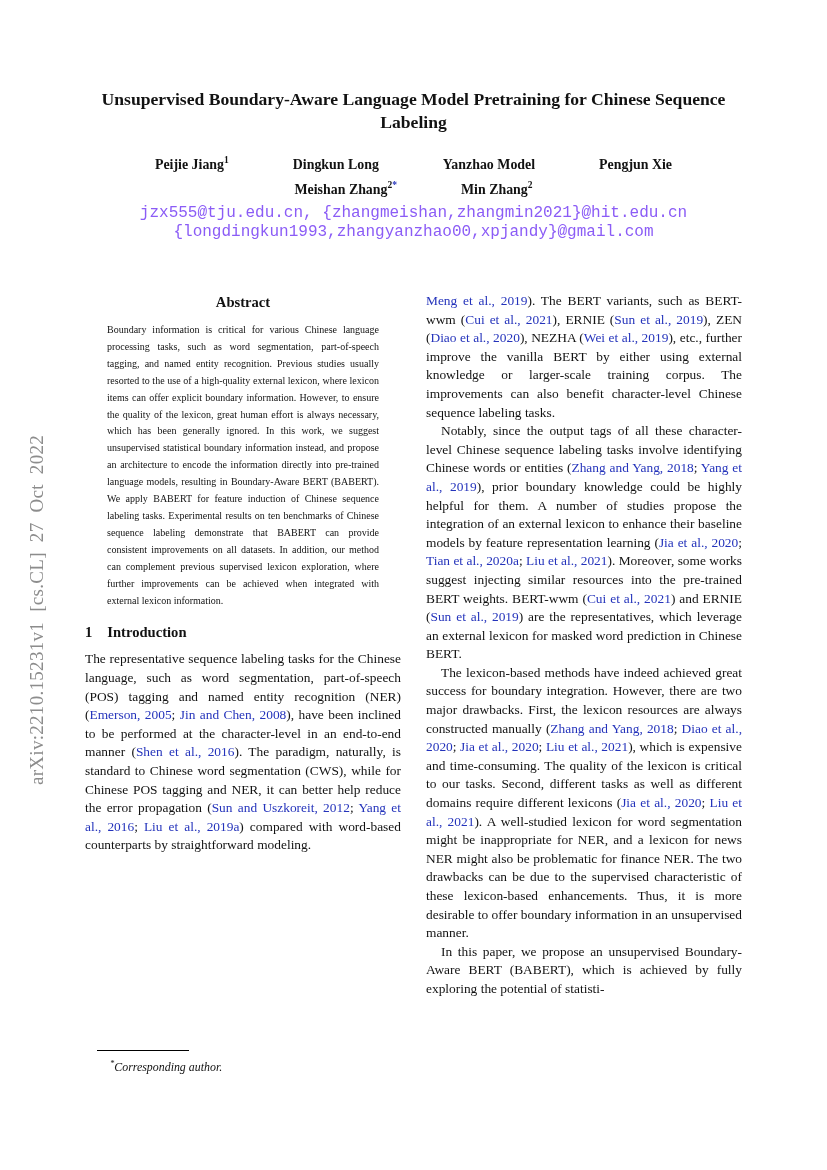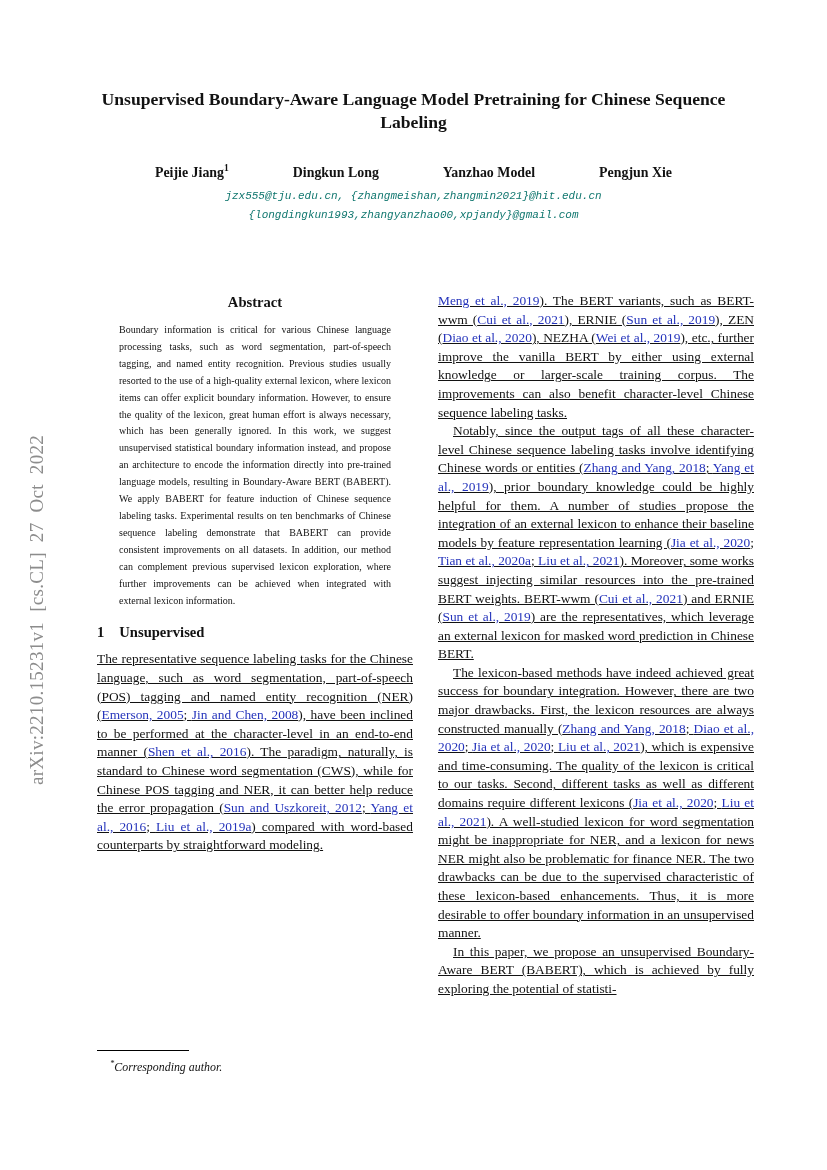--- a/index.html
+++ b/index.html
@@ -10,83 +10,83 @@
   
   .arxiv-strip{
     position:absolute;top:610px;left:37px;
     transform:translate(-50%,-50%) rotate(-90deg);
     white-space:nowrap;font-size:19px;color:var(--arxiv-gray,#8c8c8c);
     word-spacing:5px;letter-spacing:.3px;
   }
   
   .header{position:absolute;top:88px;left:0;width:100%;text-align:center;}
   .title{
-    font-size:17.6px;font-weight:bold;line-height:1.33;margin:0 auto 24px;
+    font-size:17.6px;font-weight:bold;line-height:1.33;margin:0 auto 16px;
     max-width:630px;
   }
   .authors-row{font-size:13.9px;font-weight:bold;line-height:20px;}
   .author{margin:0 32px;white-space:nowrap;}
   .author sup{font-size:9.5px;font-weight:bold;}
   .author sup .mark{color:var(--cite-color,#2433bb);}
   .affils{margin-top:4px;}
   .affil{font-size:13.7px;line-height:19px;}
   .affil sup{font-size:9.5px;}
-  .emails{margin-top:3px;font-family:"Liberation Mono",monospace;font-size:11px;line-height:19px;color:#0f766e;font-style:italic;}
+  .emails{margin-top:3px;font-family:"Liberation Mono",monospace;font-size:16px;line-height:19px;color:#8b5cf6;}
   
   .columns{
-    position:absolute;top:292px;left:97px;width:657px;height:876px;
+    position:absolute;top:292px;left:85px;width:657px;height:876px;
     display:flex;gap:25px;overflow:hidden;
   }
   .col{width:322px;}
   .abstract-heading{font-size:14.6px;font-weight:bold;text-align:center;margin:2px 0 11px;}
   .abs-text{
     font-size:10px;line-height:16.9px;text-align:justify;margin:0;padding:0 22px;
     hyphens:auto;
   }
   .sec-heading{font-size:14.6px;font-weight:bold;margin:15px 0 9px;}
   .sec-num{margin-right:15px;}
   .para{
     font-size:13.4px;line-height:18.6px;text-align:justify;margin:0;
     hyphens:auto;
-    text-decoration:underline;
   }
   .para.indent{text-indent:15px;}
   .cite{color:var(--cite-color,#2433bb);cursor:pointer;}
   
   .footnote{position:absolute;left:97px;top:1050px;width:322px;font-style:italic;}
   .footnote-rule{width:92px;border-top:1px solid #000;margin-bottom:5px;}
   .footnote p{margin:0;font-size:11.9px;line-height:15px;text-indent:13px;}
   .footnote sup{font-size:8.5px;}
 </style>
 </head>
 <body>
 
 <div class="page">
 
   <div class="arxiv-strip">arXiv:2210.15231v1 [cs.CL] 27 Oct 2022</div>
 
   <div class="header">
     <h1 class="title">Unsupervised Boundary-Aware Language Model Pretraining for Chinese Sequence Labeling</h1>
     <div class="authors-row" id="authors-row1"><span class="author"><span>Peijie Jiang</span><sup><span>1</span></sup></span><span class="author"><span>Dingkun Long</span></span><span class="author"><span>Yanzhao Model</span></span><span class="author"><span>Pengjun Xie</span></span></div>
+    <div class="authors-row" id="authors-row2"><span class="author"><span>Meishan Zhang</span><sup><span>2</span><span class="mark">*</span></sup></span><span class="author"><span>Min Zhang</span><sup><span>2</span></sup></span></div>
     <div class="affils" id="affiliations">
       </div>
     <div class="emails" id="emails">
         <div class="email">jzx555@tju.edu.cn, {zhangmeishan,zhangmin2021}@hit.edu.cn</div>
         <div class="email">{longdingkun1993,zhangyanzhao00,xpjandy}@gmail.com</div>
       </div>
   </div>
 
   <div class="columns">
     <div class="col">
       <section class="abstract">
         <h2 class="abstract-heading">Abstract</h2>
         <p class="abs-text">Boundary information is critical for various Chinese language processing tasks, such as word segmentation, part-of-speech tagging, and named entity recognition. Previous studies usually resorted to the use of a high-quality external lexicon, where lexicon items can offer explicit boundary information. However, to ensure the quality of the lexicon, great human effort is always necessary, which has been generally ignored. In this work, we suggest unsupervised statistical boundary information instead, and propose an architecture to encode the information directly into pre-trained language models, resulting in Boundary-Aware BERT (BABERT). We apply BABERT for feature induction of Chinese sequence labeling tasks. Experimental results on ten benchmarks of Chinese sequence labeling demonstrate that BABERT can provide consistent improvements on all datasets. In addition, our method can complement previous supervised lexicon exploration, where further improvements can be achieved when integrated with external lexicon information.</p>
       </section>
       <h3 class="sec-heading">
-        <span class="sec-num">1</span><span>Unsupervised</span>
+        <span class="sec-num">1</span><span>Introduction</span>
       </h3>
       <div id="left-paras">
           <p class="para"><span>The representative sequence labeling tasks for the Chinese language, such as word segmentation, part-of-speech (POS) tagging and named entity recognition (NER) (</span><span class="cite">Emerson, 2005</span><span>; </span><span class="cite">Jin and Chen, 2008</span><span>), have been inclined to be performed at the character-level in an end-to-end manner (</span><span class="cite">Shen et al., 2016</span><span>). The paradigm, naturally, is standard to Chinese word segmentation (CWS), while for Chinese POS tagging and NER, it can better help reduce the error propagation (</span><span class="cite">Sun and Uszkoreit, 2012</span><span>; </span><span class="cite">Yang et al., 2016</span><span>; </span><span class="cite">Liu et al., 2019a</span><span>) compared with word-based counterparts by straightforward modeling.</span></p>
         </div>
     </div>
     <div class="col">
       <div id="right-paras">
           <p class="para"><span class="cite">Meng et al., 2019</span><span>). The BERT variants, such as BERT-wwm (</span><span class="cite">Cui et al., 2021</span><span>), ERNIE (</span><span class="cite">Sun et al., 2019</span><span>), ZEN (</span><span class="cite">Diao et al., 2020</span><span>), NEZHA (</span><span class="cite">Wei et al., 2019</span><span>), etc., further improve the vanilla BERT by either using external knowledge or larger-scale training corpus. The improvements can also benefit character-level Chinese sequence labeling tasks.</span></p>
           <p class="para indent"><span>Notably, since the output tags of all these character-level Chinese sequence labeling tasks involve identifying Chinese words or entities (</span><span class="cite">Zhang and Yang, 2018</span><span>; </span><span class="cite">Yang et al., 2019</span><span>), prior boundary knowledge could be highly helpful for them. A number of studies propose the integration of an external lexicon to enhance their baseline models by feature representation learning (</span><span class="cite">Jia et al., 2020</span><span>; </span><span class="cite">Tian et al., 2020a</span><span>; </span><span class="cite">Liu et al., 2021</span><span>). Moreover, some works suggest injecting similar resources into the pre-trained BERT weights. BERT-wwm (</span><span class="cite">Cui et al., 2021</span><span>) and ERNIE (</span><span class="cite">Sun et al., 2019</span><span>) are the representatives, which leverage an external lexicon for masked word prediction in Chinese BERT.</span></p>
           <p class="para indent"><span>The lexicon-based methods have indeed achieved great success for boundary integration. However, there are two major drawbacks. First, the lexicon resources are always constructed manually (</span><span class="cite">Zhang and Yang, 2018</span><span>; </span><span class="cite">Diao et al., 2020</span><span>; </span><span class="cite">Jia et al., 2020</span><span>; </span><span class="cite">Liu et al., 2021</span><span>), which is expensive and time-consuming. The quality of the lexicon is critical to our tasks. Second, different tasks as well as different domains require different lexicons (</span><span class="cite">Jia et al., 2020</span><span>; </span><span class="cite">Liu et al., 2021</span><span>). A well-studied lexicon for word segmentation might be inappropriate for NER, and a lexicon for news NER might also be problematic for finance NER. The two drawbacks can be due to the supervised characteristic of these lexicon-based enhancements. Thus, it is more desirable to offer boundary information in an unsupervised manner.</span></p>

